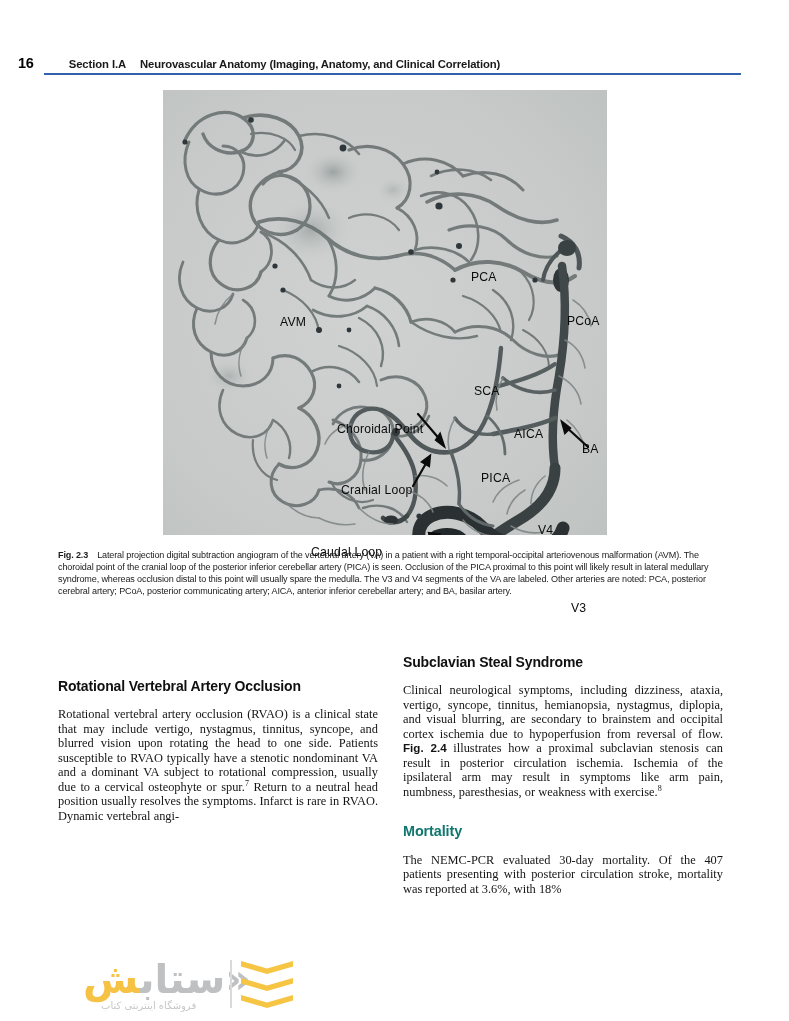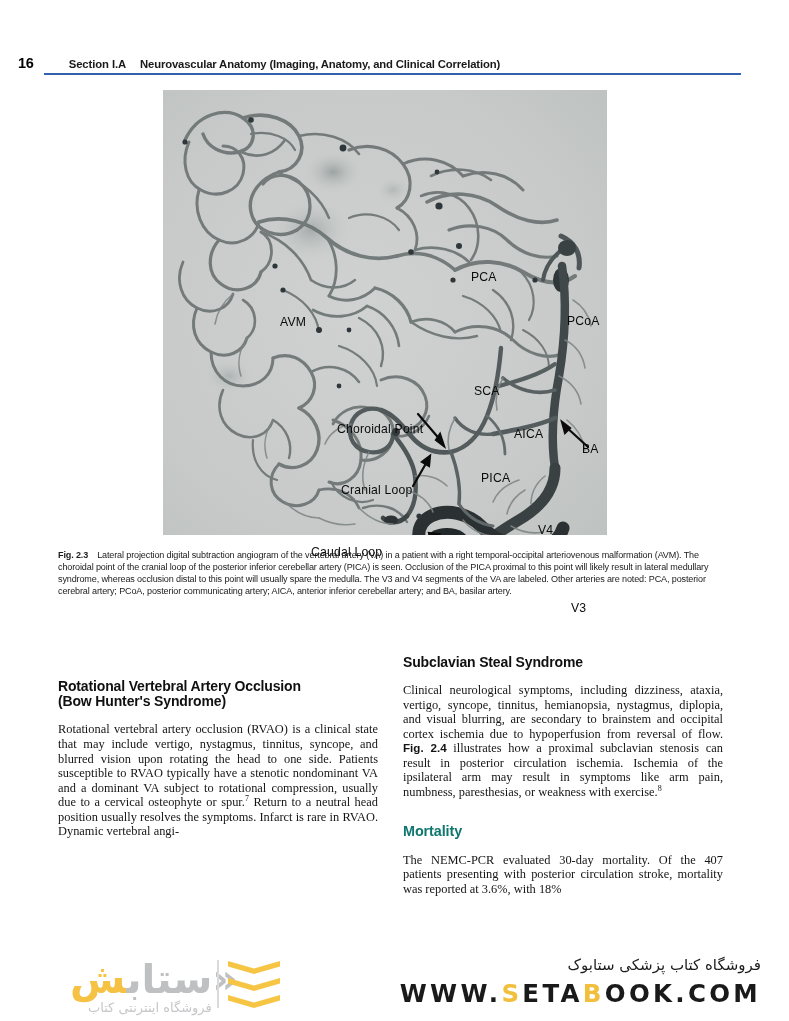--- a/index.html
+++ b/index.html
@@ -160,20 +160,21 @@
   }
 
   
   .footer {
     position: absolute;
     left: 0;
     top: 948px;
     width: 789px;
     height: 73px;
     background: #ffffff;
+    padding-left: 13px;
   }
   .footer-inner {
     position: relative;
     width: 100%;
     height: 100%;
   }
   .logo-block {
     position: absolute;
     left: 62px;
     top: 4px;
@@ -191,21 +192,21 @@
     direction: rtl;
     letter-spacing: -1px;
     line-height: 46px;
   }
   .logo-word .accent { color: #f5c243; }
   .logo-sub {
     position: absolute;
     left: 26px;
     top: 48px;
     font-family: "DejaVu Sans", sans-serif;
-    font-size: 13px;
+    font-size: 10px;
     color: #c6c7c9;
     direction: rtl;
     white-space: nowrap;
   }
   .logo-divider {
     position: absolute;
     left: 155px;
     top: 8px;
     width: 1.5px;
     height: 48px;
@@ -473,21 +474,20 @@
 <div class="caption">
   <span class="fignum">Fig. 2.3</span><span>Lateral projection digital subtraction angiogram of the vertebral artery (VA) in a patient with a right temporal-occipital arteriovenous malformation (AVM). The choroidal point of the cranial loop of the posterior inferior cerebellar artery (PICA) is seen. Occlusion of the PICA proximal to this point will likely result in lateral medullary syndrome, whereas occlusion distal to this point will usually spare the medulla. The V3 and V4 segments of the VA are labeled. Other arteries are noted: PCA, posterior cerebral artery; PCoA, posterior communicating artery; AICA, anterior inferior cerebellar artery; and BA, basilar artery.</span>
 </div>
 
 <div class="cols">
 
   <div class="col col-left">
 
     <div class="h2-black">
       <div>Rotational Vertebral Artery Occlusion</div>
-      <div>(Bow Hunter's Syndrome)</div>
     </div>
 
     <p class="body-p"><span>Rotational vertebral artery occlusion (RVAO) is a clinical state that may include vertigo, nystagmus, tinnitus, syncope, and blurred vision upon rotating the head to one side. Patients susceptible to RVAO typically have a stenotic nondominant VA and a dominant VA subject to rotational compression, usually due to a cervical osteophyte or spur.</span><sup>7</sup> <span>Return to a neutral head position usually resolves the symptoms. Infarct is rare in RVAO. Dynamic vertebral angi-</span></p>
   </div>
 
   <div class="col col-right">
     <div class="h2-black h2-top">Subclavian Steal Syndrome</div>
 
     <p class="body-p"><span>Clinical neurological symptoms, including dizziness, ataxia, vertigo, syncope, tinnitus, hemianopsia, nystagmus, diplopia, and visual blurring, are secondary to brainstem and occipital cortex ischemia due to hypoperfusion from reversal of flow.</span> <b>Fig. 2.4</b> <span>illustrates how a proximal subclavian stenosis can result in posterior circulation ischemia. Ischemia of the ipsilateral arm may result in symptoms like arm pain, numbness, paresthesias, or weakness with exercise.</span><sup>8</sup></p>
 
@@ -505,18 +505,14 @@
       <div class="logo-word">«<span>ستاب</span><span class="accent">ش</span></div>
       <div class="logo-sub">فروشگاه اینترنتی کتاب</div>
       <div class="logo-divider"></div>
       <div class="chevrons">
         <div class="chev c1"></div>
         <div class="chev c2"></div>
         <div class="chev c3"></div>
       </div>
     </div>
 
-    <div class="footer-right">
-      <div class="fa-line">فروشگاه کتاب پزشکی ستابوک</div>
-      <div class="url-line"><span>WWW.</span><span class="hl">S</span><span>ETA</span><span class="hl">B</span><span>OOK.COM</span></div>
-    </div>
   </div>
 </div>
 
 </body></html>

